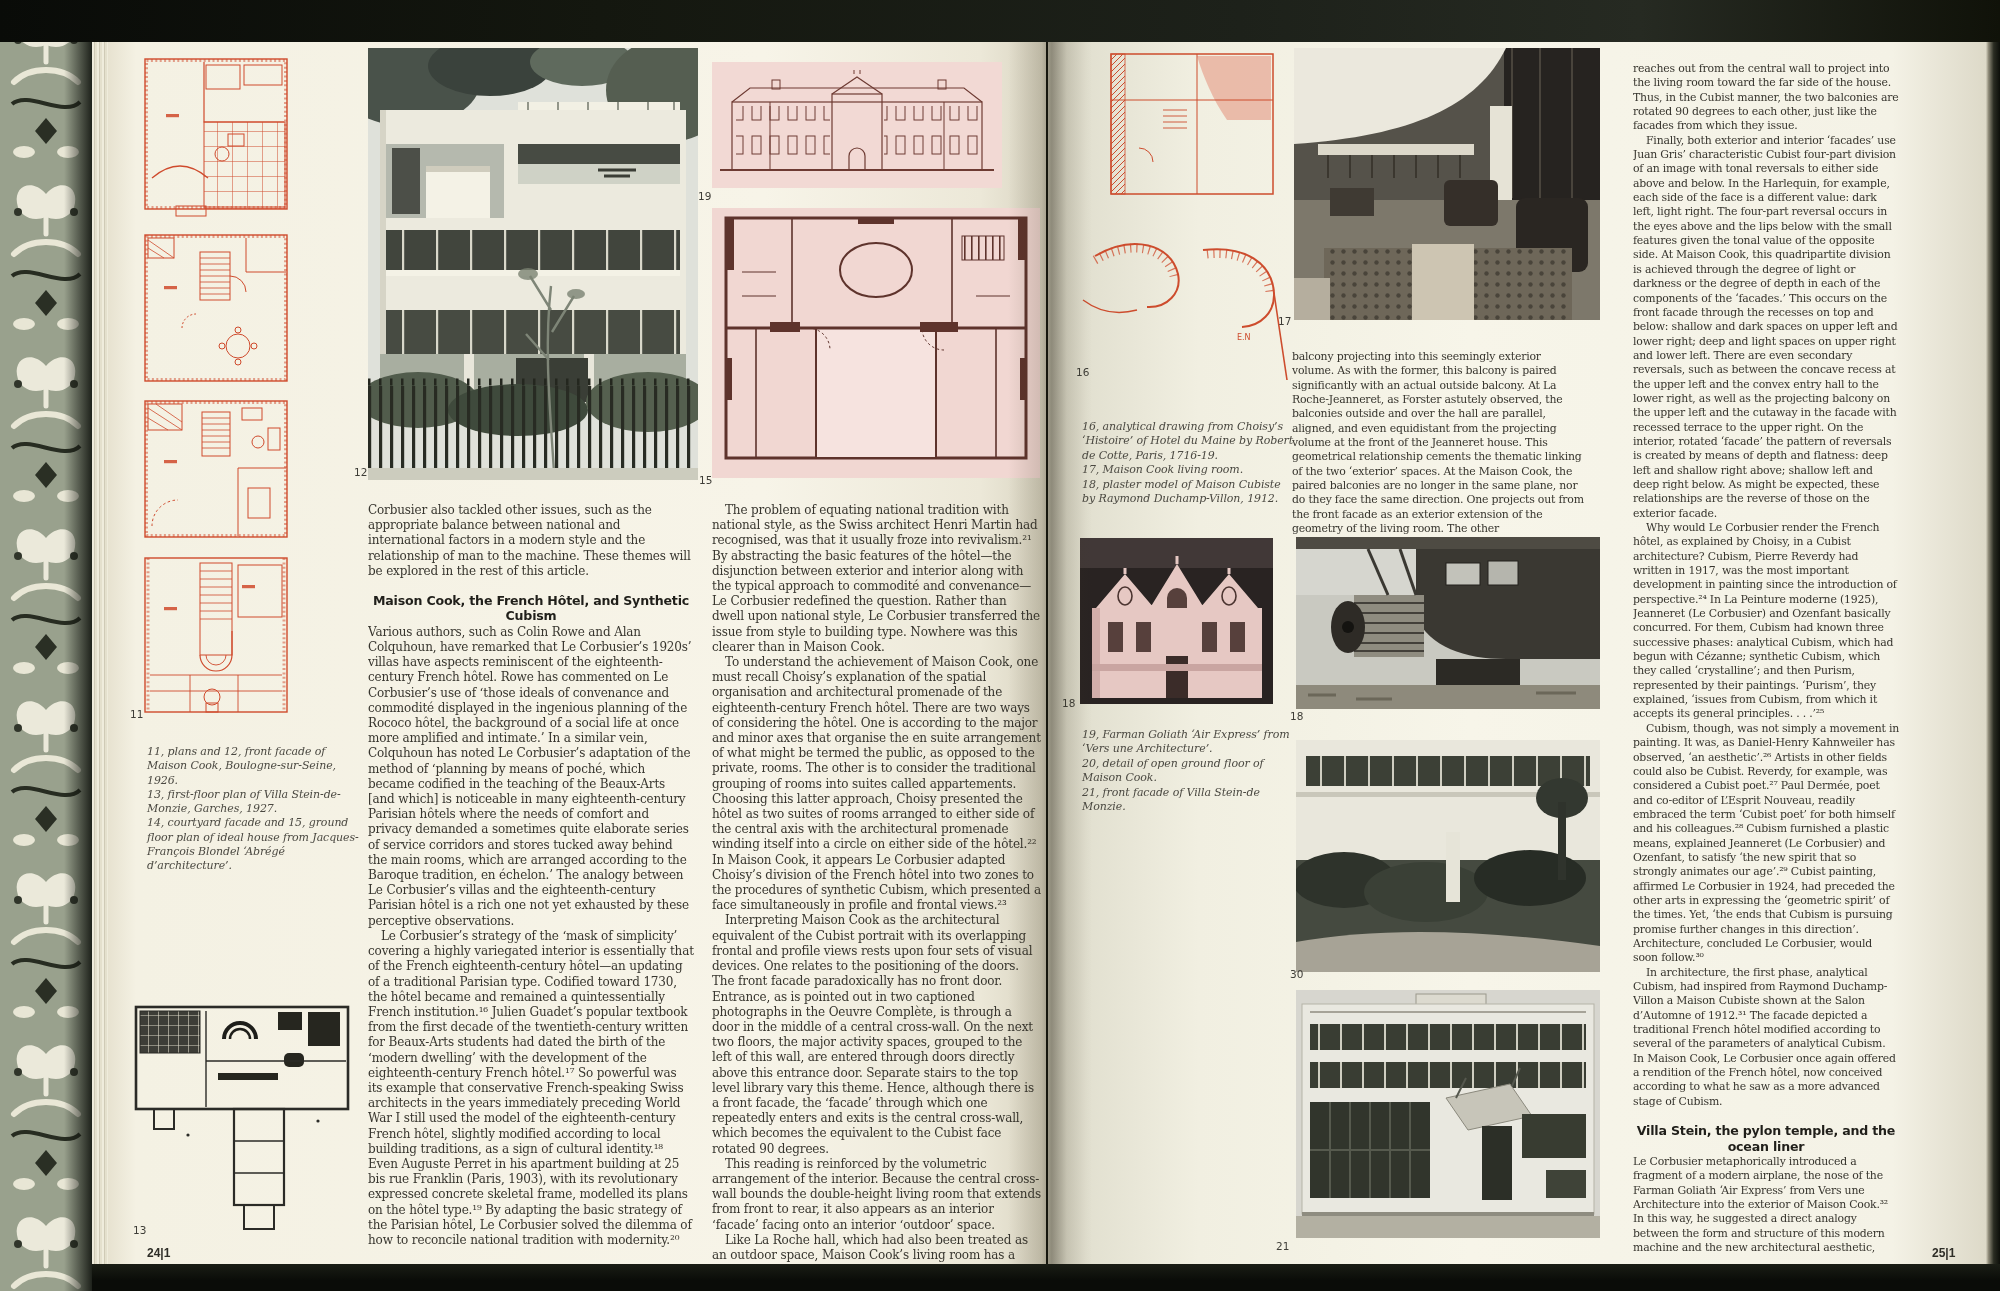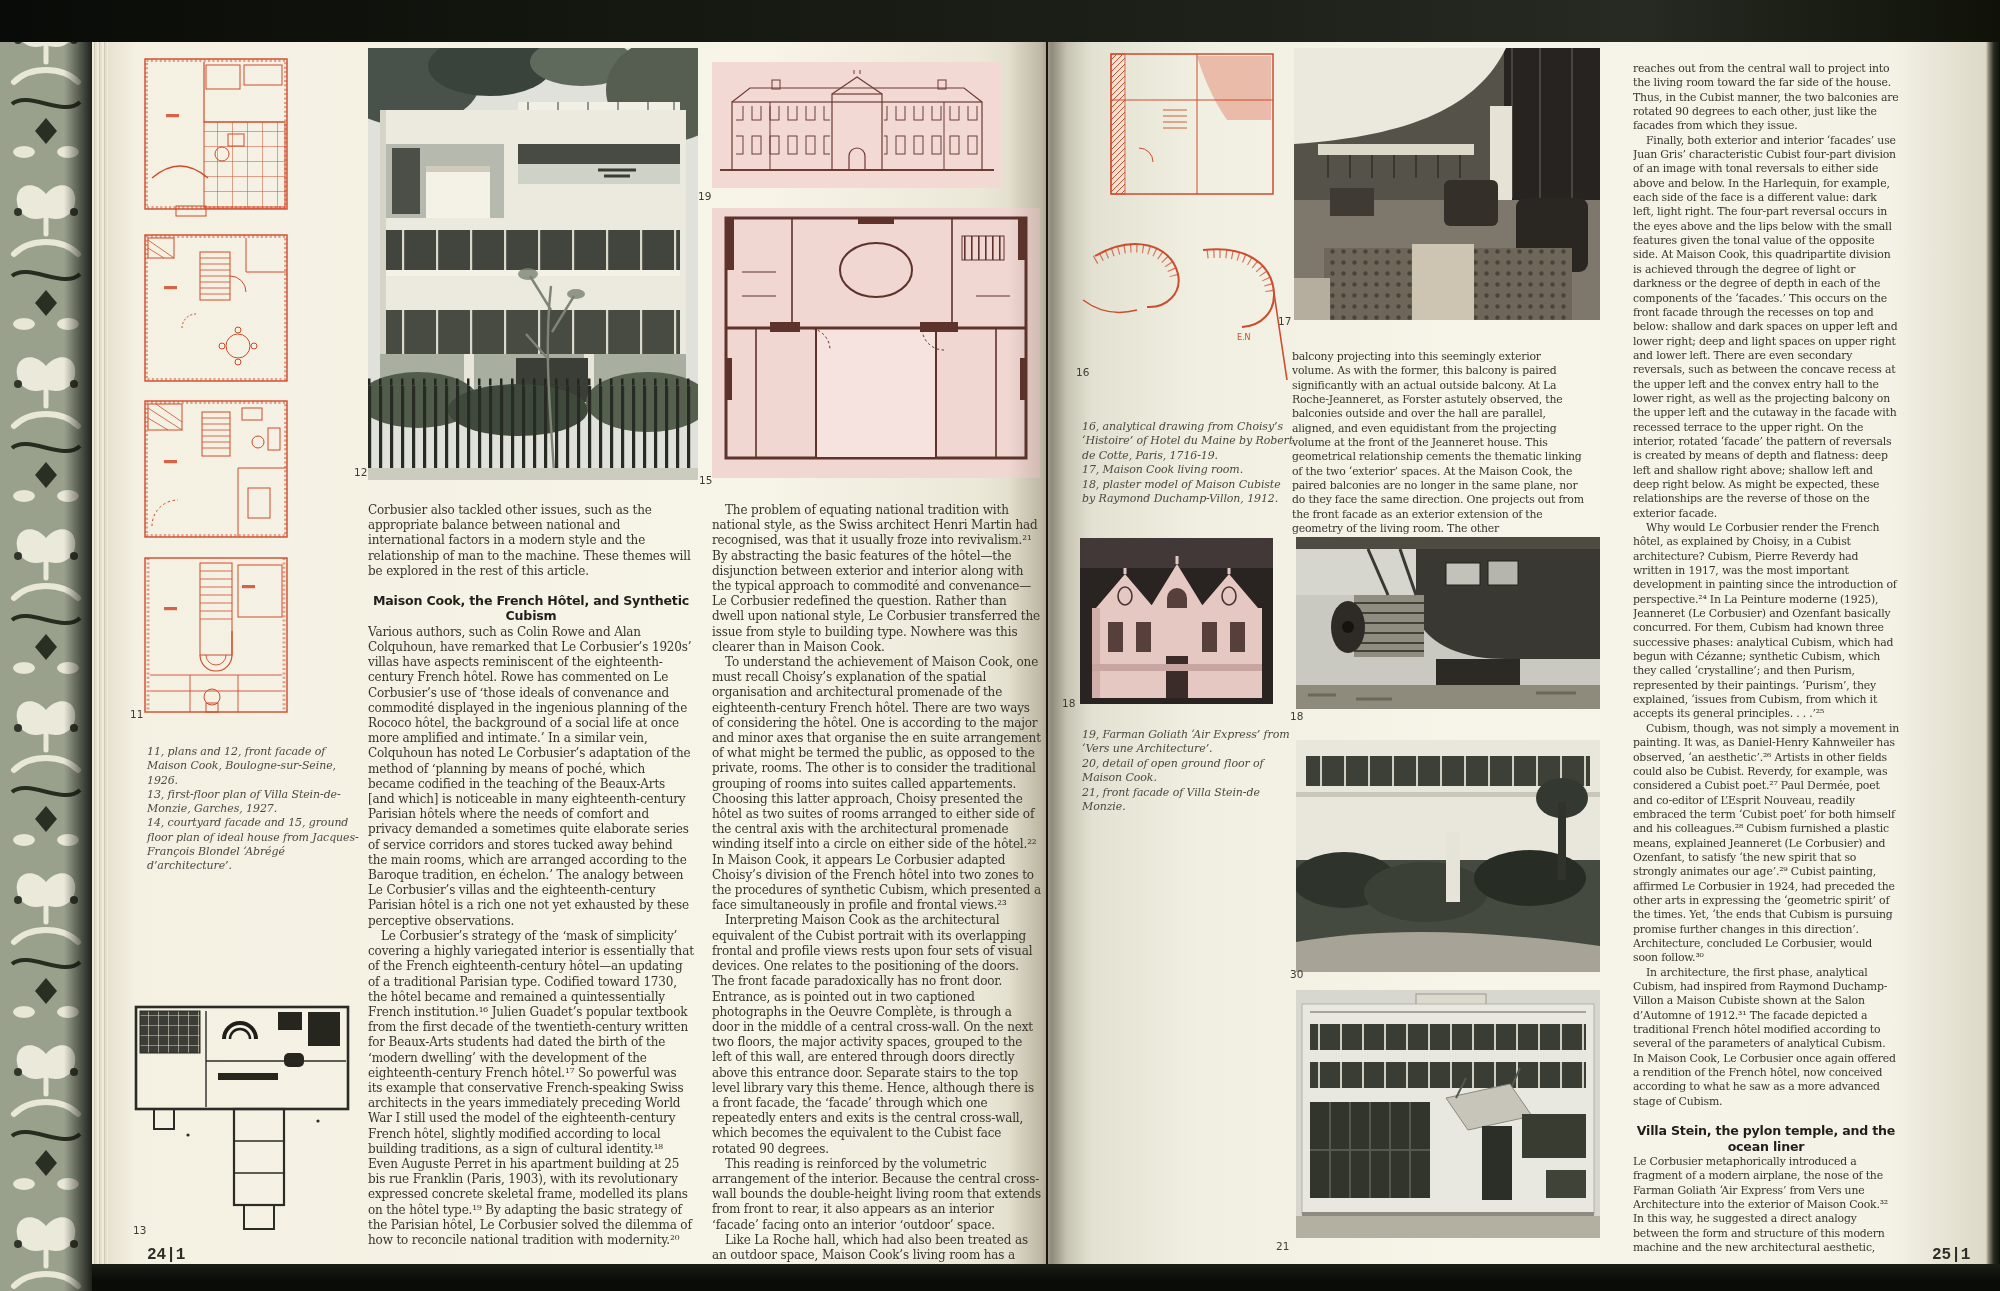--- a/index.html
+++ b/index.html
@@ -20,21 +20,21 @@
   .stackedge{position:absolute;left:92px;top:42px;width:16px;height:1222px;
              background:repeating-linear-gradient(90deg,#efecdc 0 2px,#cfcab6 2px 3px,#e4e0cd 3px 5px);}
   .bodytext{font-size:12px;line-height:15.2px;letter-spacing:-0.15px;color:#37352e;overflow:hidden;}
   .bodytext p{margin:0;}
   .bodytext p.ind{text-indent:13px;}
   .smalltext{font-size:10.9px;line-height:14.35px;letter-spacing:-0.2px;}
   .heading{font-family:"DejaVu Sans",sans-serif;font-weight:bold;font-size:12.6px;line-height:15.4px;
            color:#201f1a;margin:14px 0 1px 0 !important;letter-spacing:-0.2px;text-align:center;}
   .caption{font-style:italic;font-size:11px;line-height:14.3px;color:#4a4841;white-space:pre-line;letter-spacing:-0.1px;}
   .figlabel{font-family:"DejaVu Sans",sans-serif;font-size:10.5px;color:#3e3d37;}
-  .pagenum{font-size:16px;font-weight:bold;color:#2e2d27;font-family:Liberation Mono, monospace;}
+  .pagenum{font-size:12px;font-weight:bold;color:#2e2d27;font-family:Liberation Sans, sans-serif;}
   svg{display:block;}
 </style>
 </head>
 <body>
 
 <div id="stage">
 
   <svg class="abs" style="left:0;top:0" width="92" height="1291" viewBox="0 0 92 1291">
     <defs>
       <pattern id="wpP" width="92" height="172" patternUnits="userSpaceOnUse">

